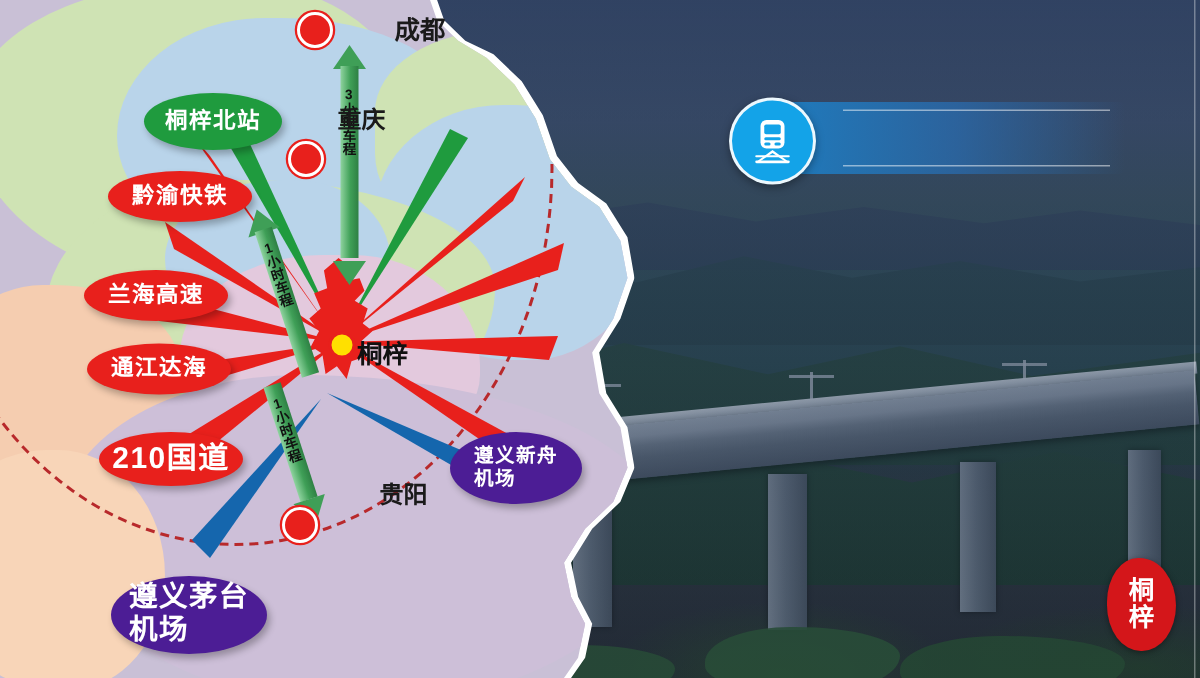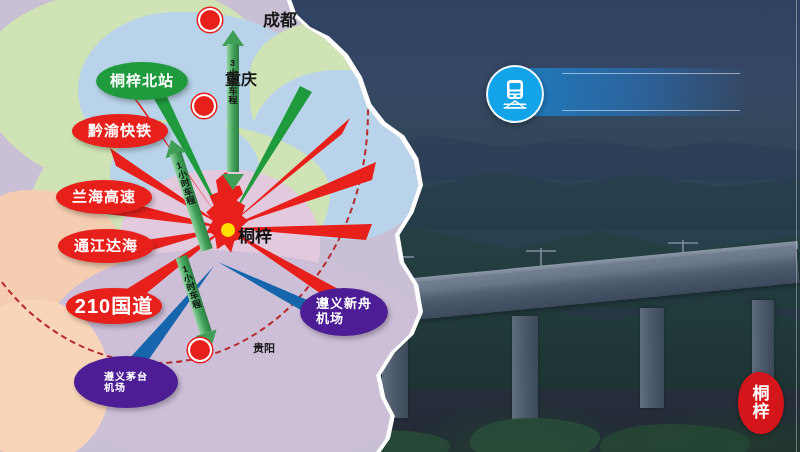--- a/index.html
+++ b/index.html
@@ -270,36 +270,36 @@
     <div class="vtxt" style="top:8px;">1小时车程</div>
   </div>
 
   <div class="city-dot" style="left:198px;top:8px;"></div>
   <div class="city-name" style="left:224px;top:6px;font-size:17px;">成都</div>
 
   <div class="city-dot" style="left:192px;top:94px;"></div>
   <div class="city-name" style="left:186px;top:66px;font-size:16px;">重庆</div>
 
   <div class="city-dot" style="left:188px;top:338px;"></div>
-  <div class="city-name" style="left:214px;top:339px;font-size:11px;">贵阳</div>
+  <div class="city-name" style="left:214px;top:316px;font-size:16px;">贵阳</div>
 
   <div class="tz-dot" style="left:219px;top:221px;"></div>
   <div class="tz-name" style="left:238px;top:222px;">桐梓</div>
 
   <div class="bub green" style="left:96px;top:62px;width:92px;height:38px;font-size:15px;">桐梓北站</div>
 
   <div class="bub red" style="left:72px;top:114px;width:96px;height:34px;font-size:15px;">黔渝快铁</div>
   <div class="bub red" style="left:56px;top:180px;width:96px;height:34px;font-size:15px;">兰海高速</div>
   <div class="bub red" style="left:58px;top:229px;width:96px;height:34px;font-size:15px;">通江达海</div>
   <div class="bub red" style="left:66px;top:288px;width:96px;height:36px;font-size:20px;">210国道</div>
 
 
   <div class="bub blue" style="left:300px;top:288px;width:88px;height:48px;font-size:13px;">遵义新舟
 机场</div>
-  <div class="bub blue" style="left:74px;top:356px;width:104px;height:52px;font-size:10px;">遵义茅台
+  <div class="bub blue" style="left:74px;top:384px;width:104px;height:52px;font-size:19px;">遵义茅台
 机场</div>
 
   <div class="title-bar">
     <div class="ln t"></div>
     <div class="ln b"></div>
 
     <div class="train-badge">
       <svg width="30" height="32" viewBox="0 0 30 32" aria-hidden="true">
         <rect x="7" y="2" width="16" height="19" rx="4" fill="#ffffff"></rect>
         <rect x="9.5" y="5" width="11" height="6.5" rx="1.2" fill="#13a3e8"></rect>

